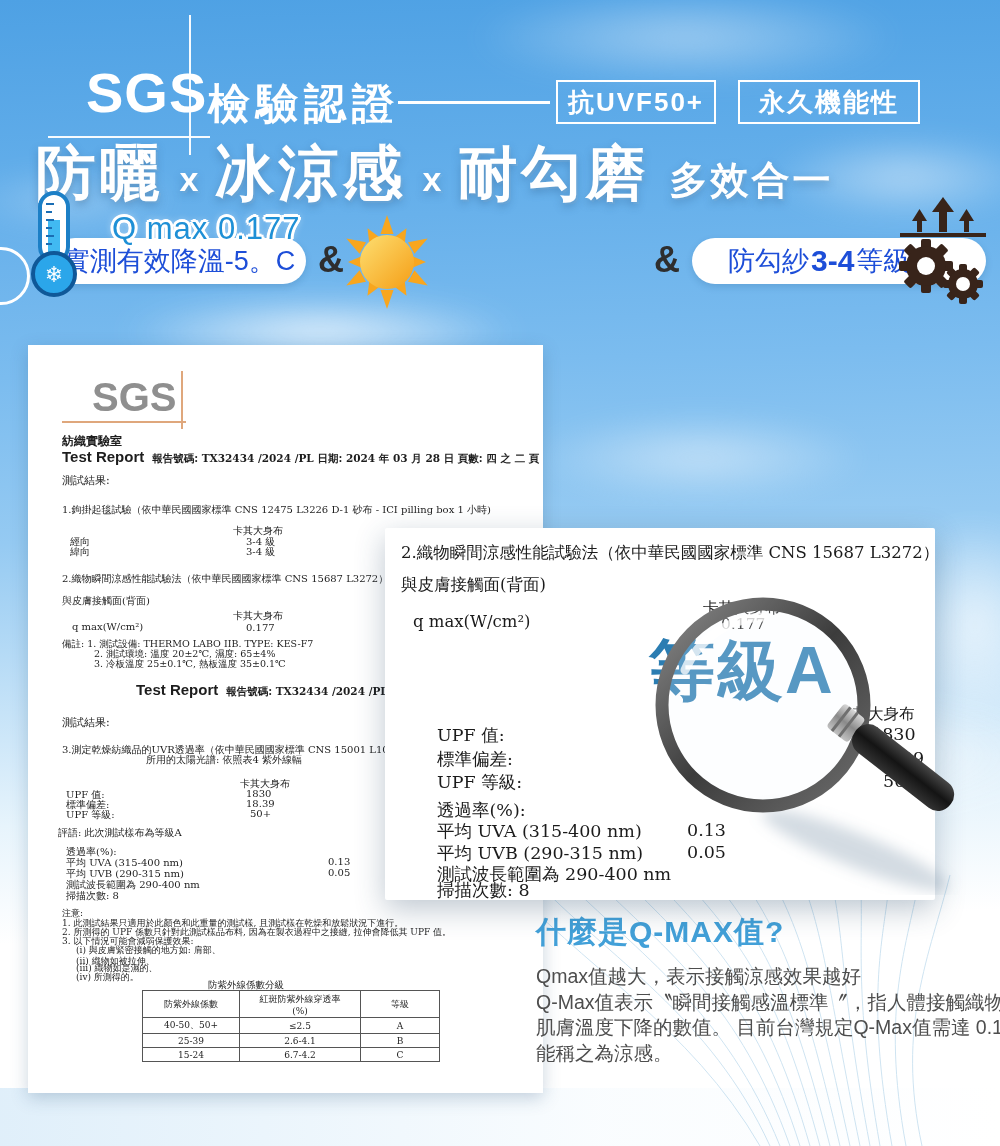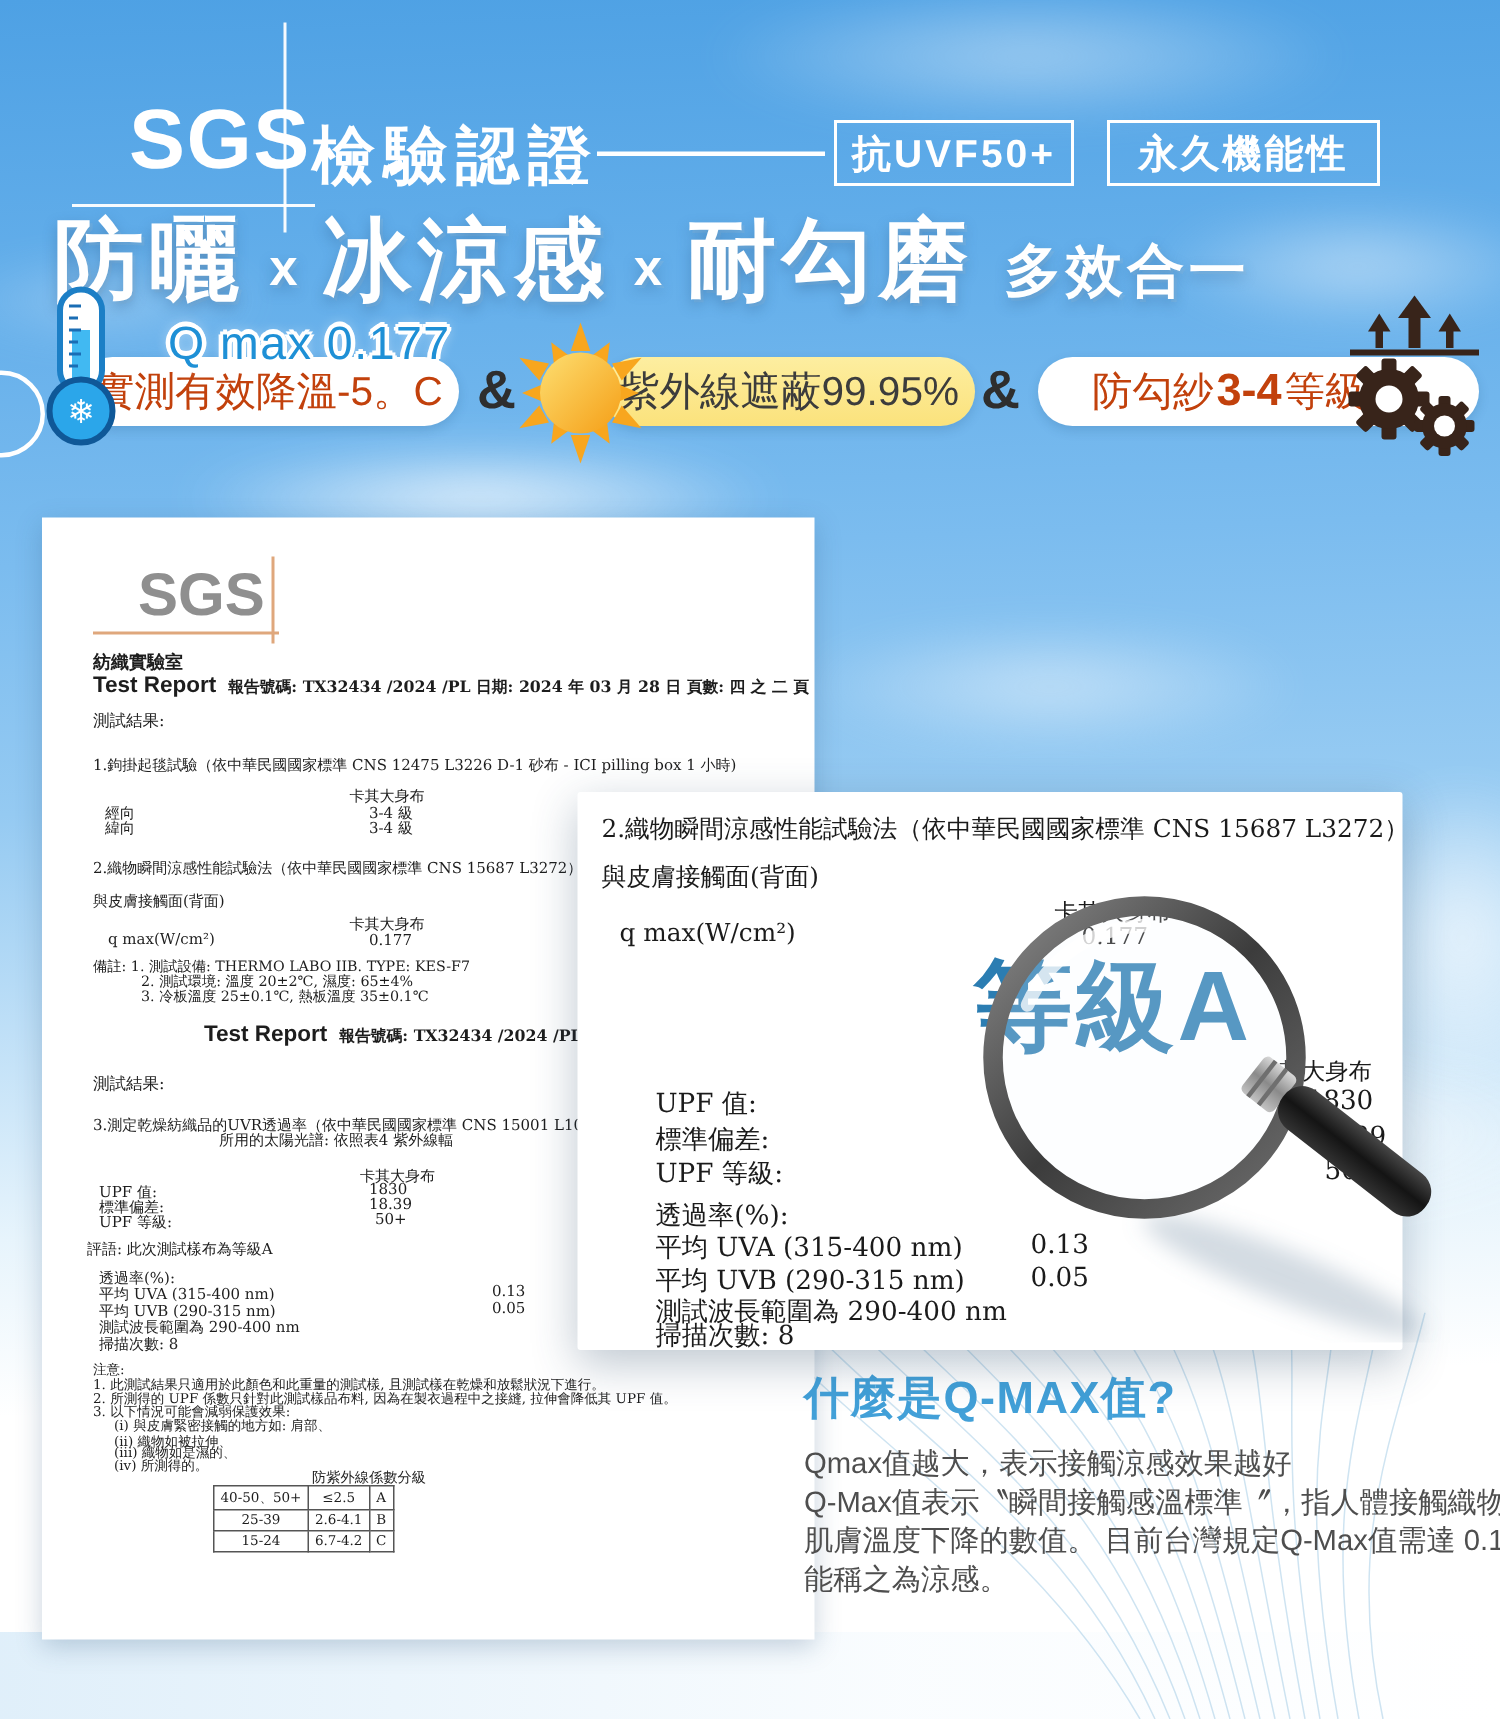--- a/index.html
+++ b/index.html
@@ -33,21 +33,21 @@
   .hero-big{font-size:60px;font-weight:bold;letter-spacing:4px;}
   .hero-x{font-size:34px;font-weight:bold;margin:0 16px;padding-top:10px;}
   .hero-tag{font-size:38px;font-weight:bold;margin-left:20px;padding-top:12px;letter-spacing:3px;}
   
   .edge-ring{position:absolute;left:-28px;top:247px;width:52px;height:52px;border:3px solid #fff;border-radius:50%;z-index:4;}
   .therm{position:absolute;left:20px;top:190px;z-index:5;}
   .qmax-label{position:absolute;left:112px;top:211px;font-size:31px;font-weight:normal;color:#1e90d6;z-index:5;letter-spacing:1px;
     text-shadow:-2px -2px 0 #fff,2px -2px 0 #fff,-2px 2px 0 #fff,2px 2px 0 #fff,0 -3px 0 #fff,0 3px 0 #fff,-3px 0 0 #fff,3px 0 0 #fff,0 0 9px rgba(255,255,255,.95);}
   .pill{position:absolute;top:238px;height:46px;background:#fff;border-radius:24px;
     box-shadow:0 3px 7px rgba(30,80,120,.18);display:flex;align-items:center;justify-content:center;
-    font-size:27px;color:#c2410c;white-space:nowrap;z-index:3;}
+    font-size:27px;color:#1d4ed8;white-space:nowrap;z-index:3;}
   .pill1{left:52px;width:254px;}
   .pill2{left:402px;width:248px;background:linear-gradient(180deg,#fdeea0,#fbe27c);color:#3c3c3c;}
   .pill3{left:692px;width:294px;justify-content:flex-start;padding-left:36px;box-sizing:border-box;}
   .snag-num{font-weight:bold;font-size:30px;margin:0 2px;}
   .amp{position:absolute;top:239px;font-size:36px;font-weight:600;color:#2e2e2e;z-index:3;}
   .amp1{left:318px;}
   .amp2{left:654px;}
   .sun{position:absolute;left:337px;top:212px;z-index:4;}
   .gears{position:absolute;left:896px;top:232px;z-index:6;}
   .arrows{position:absolute;left:898px;top:196px;z-index:6;}
@@ -171,21 +171,20 @@
       <use href="#rayL" transform="rotate(180 50 50)"></use>
         <use href="#rayS" transform="rotate(210 50 50)"></use>
       <use href="#rayL" transform="rotate(240 50 50)"></use>
         <use href="#rayS" transform="rotate(270 50 50)"></use>
       <use href="#rayL" transform="rotate(300 50 50)"></use>
         <use href="#rayS" transform="rotate(330 50 50)"></use>
     </g>
     <circle cx="50" cy="50" r="27" fill="url(#sunGrad)"></circle>
   </svg>
 
-  <div class="pill pill2">紫外線遮蔽99.95%</div>
   <div class="amp amp2">&amp;</div>
 
   <div class="pill pill3">
     <span>防勾紗</span>
     <span class="snag-num">3-4</span>
     <span>等級</span>
   </div>
 
   <svg class="arrows" width="90" height="44" viewBox="0 0 90 44">
     <g fill="#38241a">
@@ -273,20 +272,26 @@
     <div class="dl" style="left:34px;top:581px;font-size:9px;">2. 所測得的 UPF 係數只針對此測試樣品布料, 因為在製衣過程中之接縫, 拉伸會降低其 UPF 值。</div>
     <div class="dl" style="left:34px;top:590px;font-size:9px;">3. 以下情況可能會減弱保護效果:</div>
     <div class="dl" style="left:48px;top:599px;font-size:9px;">(i) 與皮膚緊密接觸的地方如: 肩部、</div>
     <div class="dl" style="left:48px;top:610px;font-size:9px;">(ii) 織物如被拉伸、</div>
     <div class="dl" style="left:48px;top:617px;font-size:9px;">(iii) 織物如是濕的、</div>
     <div class="dl" style="left:48px;top:626px;font-size:9px;">(iv) 所測得的。</div>
 
     <div class="dl" style="left:180px;top:634px;font-size:9.5px;">防紫外線係數分級</div>
     <table class="uv-table">
       <tbody>
+          <tr>
+        <th class="cw1">防紫外線係數</th>
+        <th class="cw2">紅斑防紫外線穿透率
+(%)</th>
+        <th class="cw3">等級</th>
+      </tr>
       <tr>
         <td>40-50、50+</td>
         <td>≤2.5</td>
         <td>A</td>
       </tr>
       <tr>
         <td>25-39</td>
         <td>2.6-4.1</td>
         <td>B</td>
       </tr>

